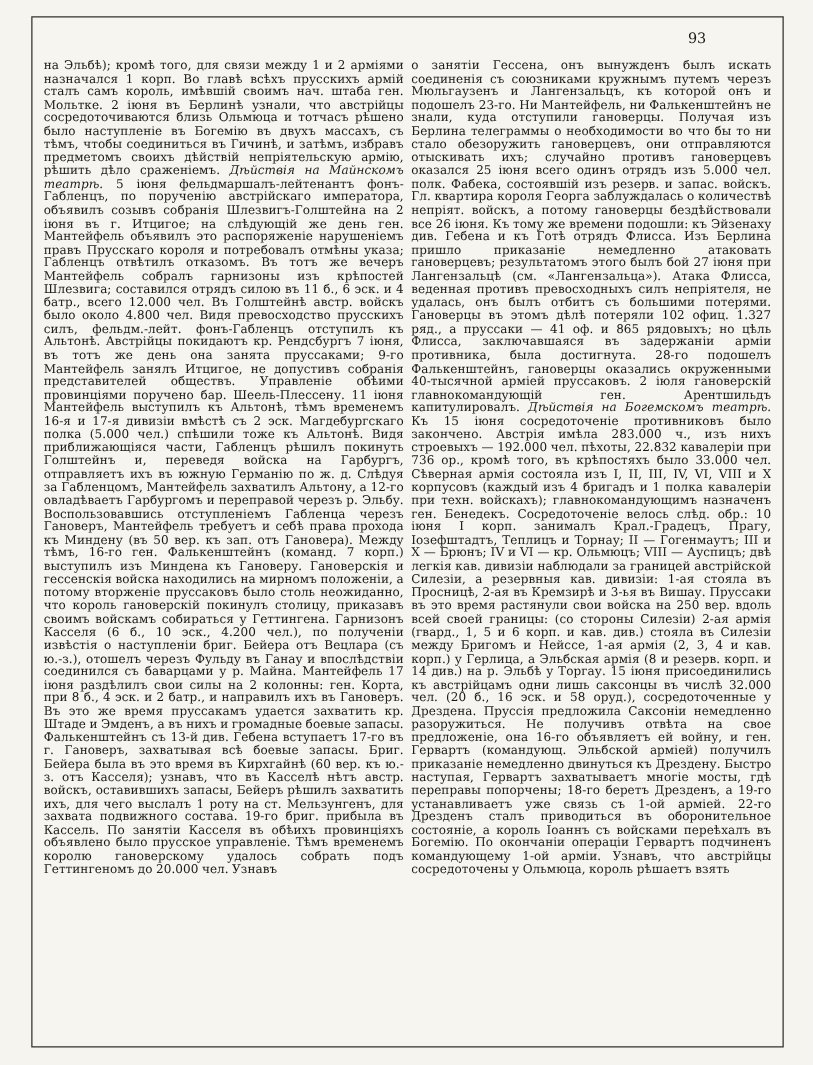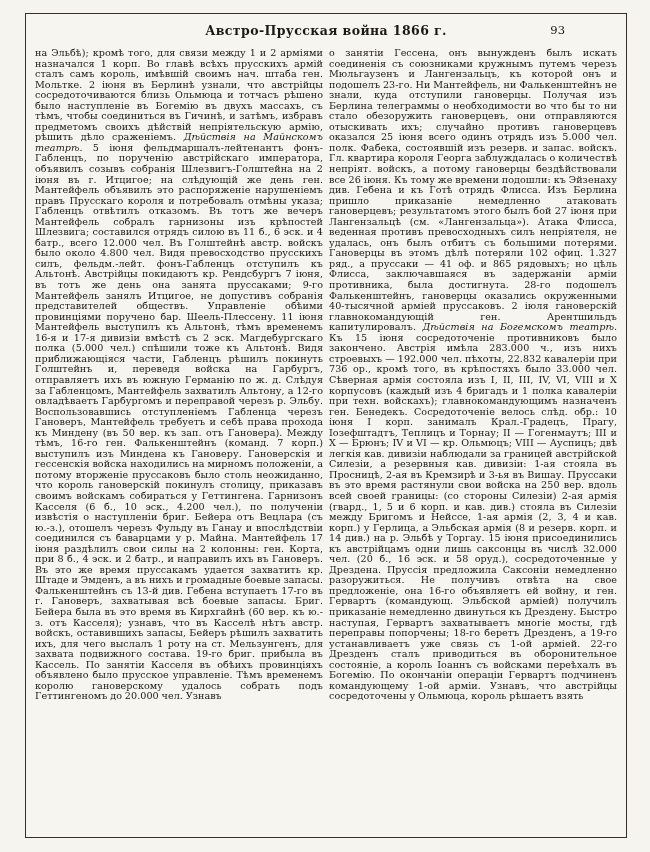--- a/index.html
+++ b/index.html
@@ -78,21 +78,20 @@
       font-style: italic;
     }
   </style>
 </head>
 <body>
 
 <div class="sheet">
   <div class="frame">
 
     <div class="running-head">
-      <span class="title">Австро-Прусская война 1866 г.</span>
       <span class="pagenum">93</span>
     </div>
 
     <div class="columns">
 
       <div class="col" lang="ru">
         <span>на Эльбѣ); кромѣ того, для связи между 1 и 2 арміями назначался 1 корп. Во главѣ всѣхъ прусскихъ армій сталъ самъ король, имѣвшій своимъ нач. штаба ген. Мольтке. 2 іюня въ Берлинѣ узнали, что австрійцы сосредоточиваются близь Ольмюца и тотчасъ рѣшено было наступленіе въ Богемію въ двухъ массахъ, съ тѣмъ, чтобы соединиться въ Гичинѣ, и затѣмъ, избравъ предметомъ своихъ дѣйствій непріятельскую армію, рѣшить дѣло сраженіемъ. </span><em>Дѣйствія на Майнскомъ театрѣ.</em><span> 5 іюня фельдмаршалъ-лейтенантъ фонъ-Габленцъ, по порученію австрійскаго императора, объявилъ созывъ собранія Шлезвигъ-Голштейна на 2 іюня въ г. Итцигое; на слѣдующій же день ген. Мантейфель объявилъ это распоряженіе нарушеніемъ правъ Прусскаго короля и потребовалъ отмѣны указа; Габленцъ отвѣтилъ отказомъ. Въ тотъ же вечеръ Мантейфель собралъ гарнизоны изъ крѣпостей Шлезвига; составился отрядъ силою въ 11 б., 6 эск. и 4 батр., всего 12.000 чел. Въ Голштейнѣ австр. войскъ было около 4.800 чел. Видя превосходство прусскихъ силъ, фельдм.-лейт. фонъ-Габленцъ отступилъ къ Альтонѣ. Австрійцы покидаютъ кр. Рендсбургъ 7 іюня, въ тотъ же день она занята пруссаками; 9-го Мантейфель занялъ Итцигое, не допустивъ собранія представителей обществъ. Управленіе обѣими провинціями поручено бар. Шеель-Плессену. 11 іюня Мантейфель выступилъ къ Альтонѣ, тѣмъ временемъ 16-я и 17-я дивизіи вмѣстѣ съ 2 эск. Магдебургскаго полка (5.000 чел.) спѣшили тоже къ Альтонѣ. Видя приближающіяся части, Габленцъ рѣшилъ покинуть Голштейнъ и, переведя войска на Гарбургъ, отправляетъ ихъ въ южную Германію по ж. д. Слѣдуя за Габленцомъ, Мантейфель захватилъ Альтону, а 12-го овладѣваетъ Гарбургомъ и переправой черезъ р. Эльбу. Воспользовавшись отступленіемъ Габленца черезъ Гановеръ, Мантейфель требуетъ и себѣ права прохода къ Миндену (въ 50 вер. къ зап. отъ Гановера). Между тѣмъ, 16-го ген. Фалькенштейнъ (команд. 7 корп.) выступилъ изъ Миндена къ Гановеру. Гановерскія и гессенскія войска находились на мирномъ положеніи, а потому вторженіе пруссаковъ было столь неожиданно, что король гановерскій покинулъ столицу, приказавъ своимъ войскамъ собираться у Геттингена. Гарнизонъ Касселя (6 б., 10 эск., 4.200 чел.), по полученіи извѣстія о наступленіи бриг. Бейера отъ Вецлара (съ ю.-з.), отошелъ черезъ Фульду въ Ганау и впослѣдствіи соединился съ баварцами у р. Майна. Мантейфель 17 іюня раздѣлилъ свои силы на 2 колонны: ген. Корта, при 8 б., 4 эск. и 2 батр., и направилъ ихъ въ Гановеръ. Въ это же время пруссакамъ удается захватить кр. Штаде и Эмденъ, а въ нихъ и громадные боевые запасы. Фалькенштейнъ съ 13-й див. Гебена вступаетъ 17-го въ г. Гановеръ, захватывая всѣ боевые запасы. Бриг. Бейера была въ это время въ Кирхгайнѣ (60 вер. къ ю.-з. отъ Касселя); узнавъ, что въ Касселѣ нѣтъ австр. войскъ, оставившихъ запасы, Бейеръ рѣшилъ захватить ихъ, для чего выслалъ 1 роту на ст. Мельзунгенъ, для захвата подвижного состава. 19-го бриг. прибыла въ Кассель. По занятіи Касселя въ обѣихъ провинціяхъ объявлено было прусское управленіе. Тѣмъ временемъ королю гановерскому удалось собрать подъ Геттингеномъ до 20.000 чел. Узнавъ</span>
       </div>
 
       <div class="col" lang="ru">

